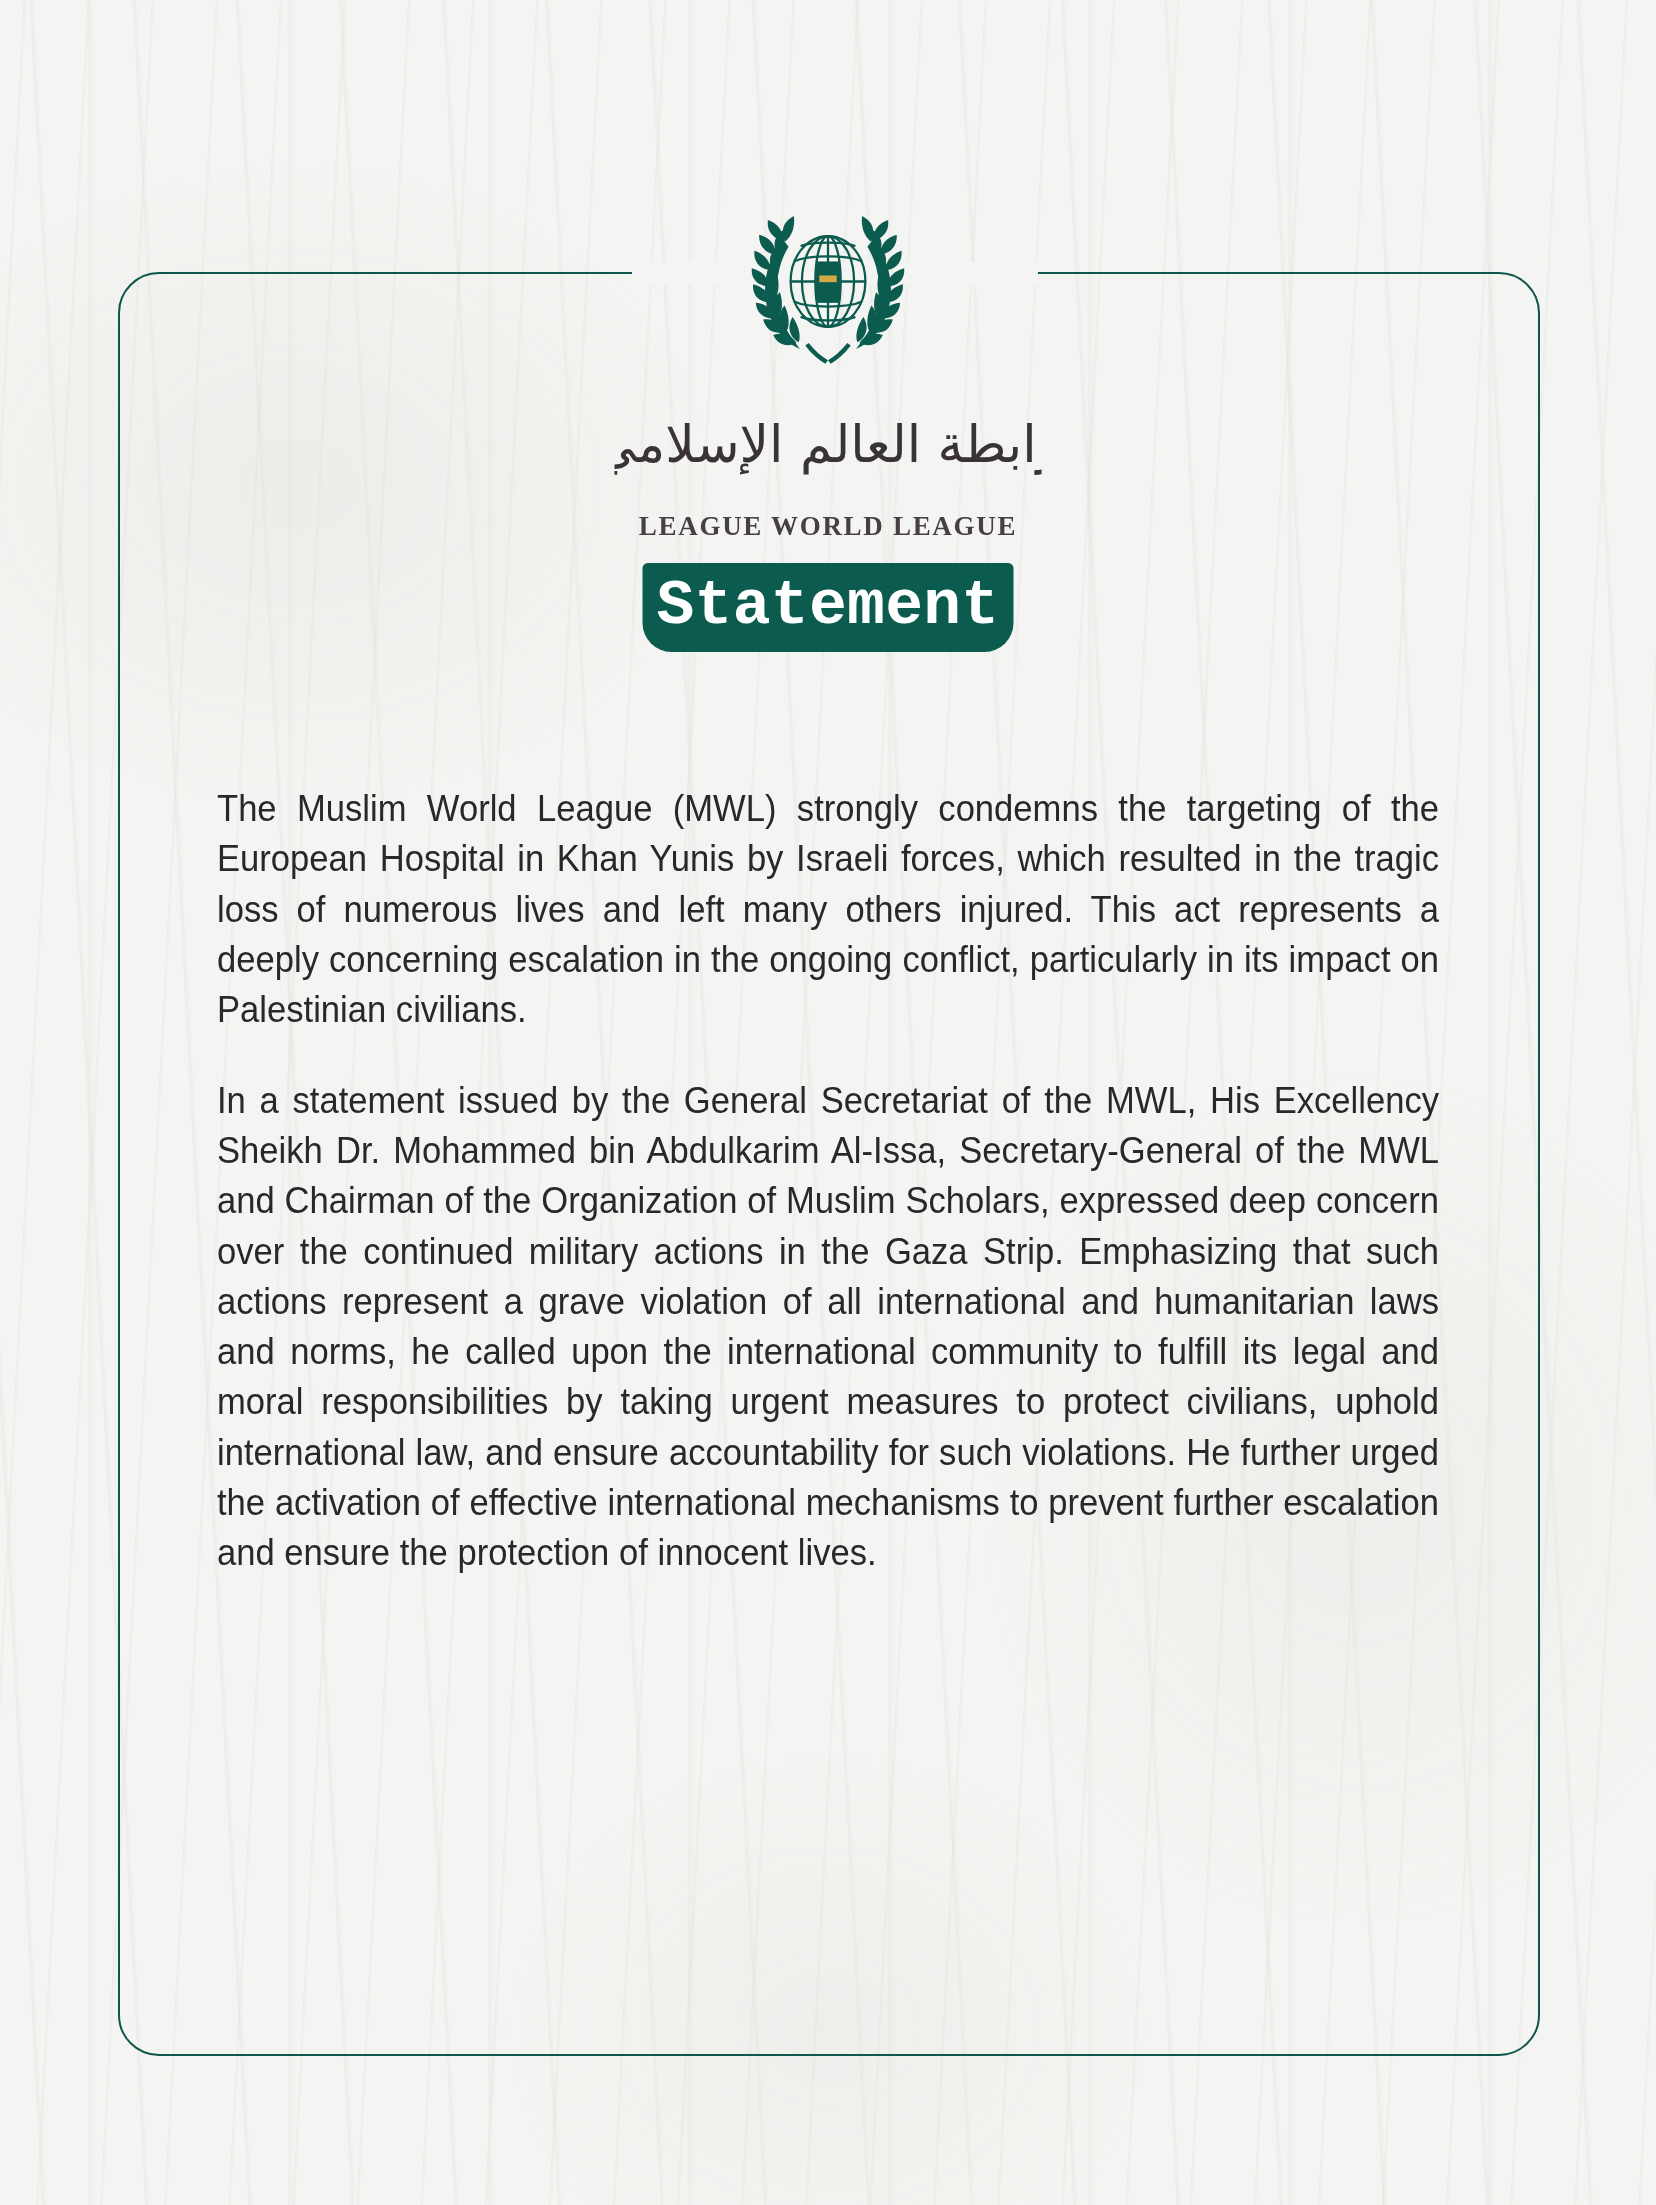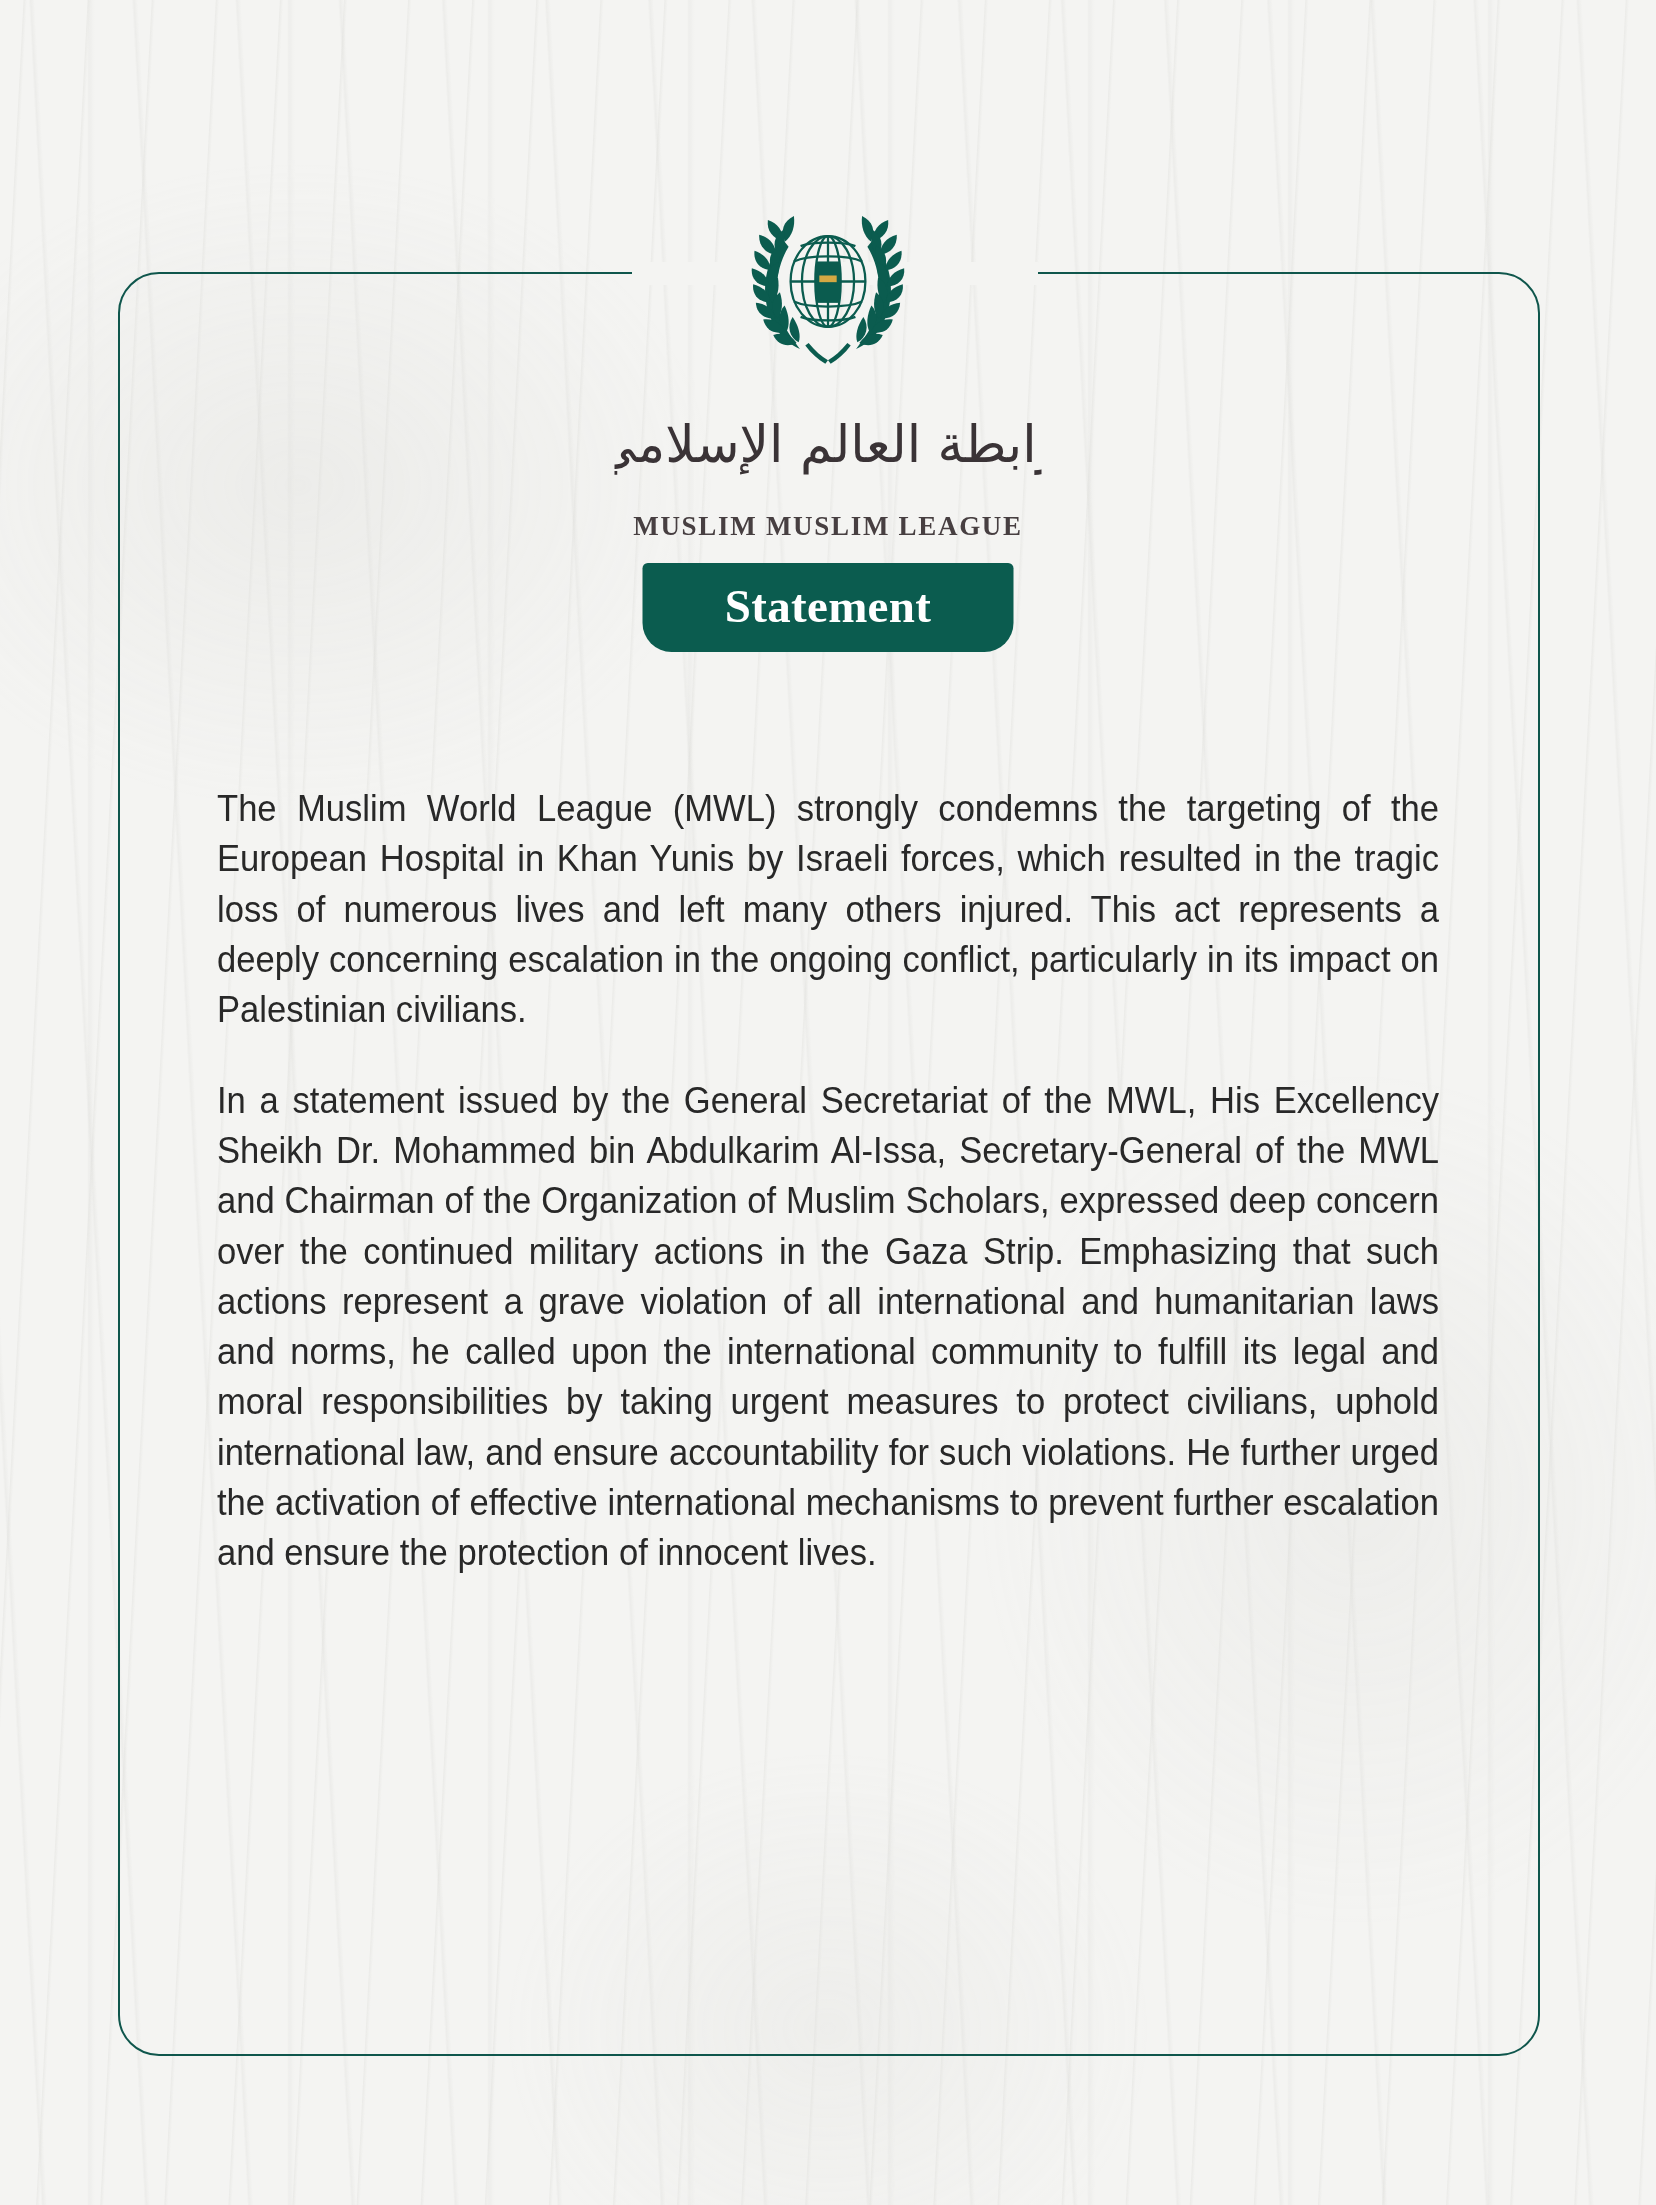--- a/index.html
+++ b/index.html
@@ -118,23 +118,23 @@
     transform: translateX(-50%);
     width: 371px;
     height: 89px;
     background: #0b5c4f;
     border-radius: 5.3px 5.3px 29px 29px;
     display: flex;
     align-items: center;
     justify-content: center;
   }
   .statement-badge .label {
-    font-family: Liberation Serif, serif;
+    font-family: Liberation Mono, monospace;
     font-weight: bold;
-    font-size: 47px;
+    font-size: 63px;
     color: #ffffff;
     letter-spacing: 0.3px;
     line-height: 1;
     margin-top: -2.7px;
   }
 
   
   .content {
     position: absolute;
     left: 217px;
@@ -247,21 +247,21 @@
         <rect x="117" y="113" width="26" height="10" fill="#d4a843"></rect>
       </svg>
     </div>
 
     <div class="arabic-wordmark">
       <svg viewBox="0 0 640 128" xmlns="http://www.w3.org/2000/svg">
         <text x="320" y="96" text-anchor="middle" font-family="'DejaVu Sans', sans-serif" font-size="78" fill="#3a3336">رابطة العالم الإسلامي</text>
       </svg>
     </div>
 
-    <div class="latin-wordmark">MUSLIM MUSLIM LEAGUE</div>
+    <div class="latin-wordmark">LEAGUE WORLD LEAGUE</div>
 
     <div class="statement-badge">
       <span class="label">Statement</span>
     </div>
   </div>
 
   <div class="content">
 
     <p class="para first">The Muslim World League (MWL) strongly condemns the targeting of the European Hospital in Khan Yunis by Israeli forces, which resulted in the tragic loss of numerous lives and left many others injured. This act represents a deeply concerning escalation in the ongoing conflict, particularly in its impact on Palestinian civilians.</p>
 

